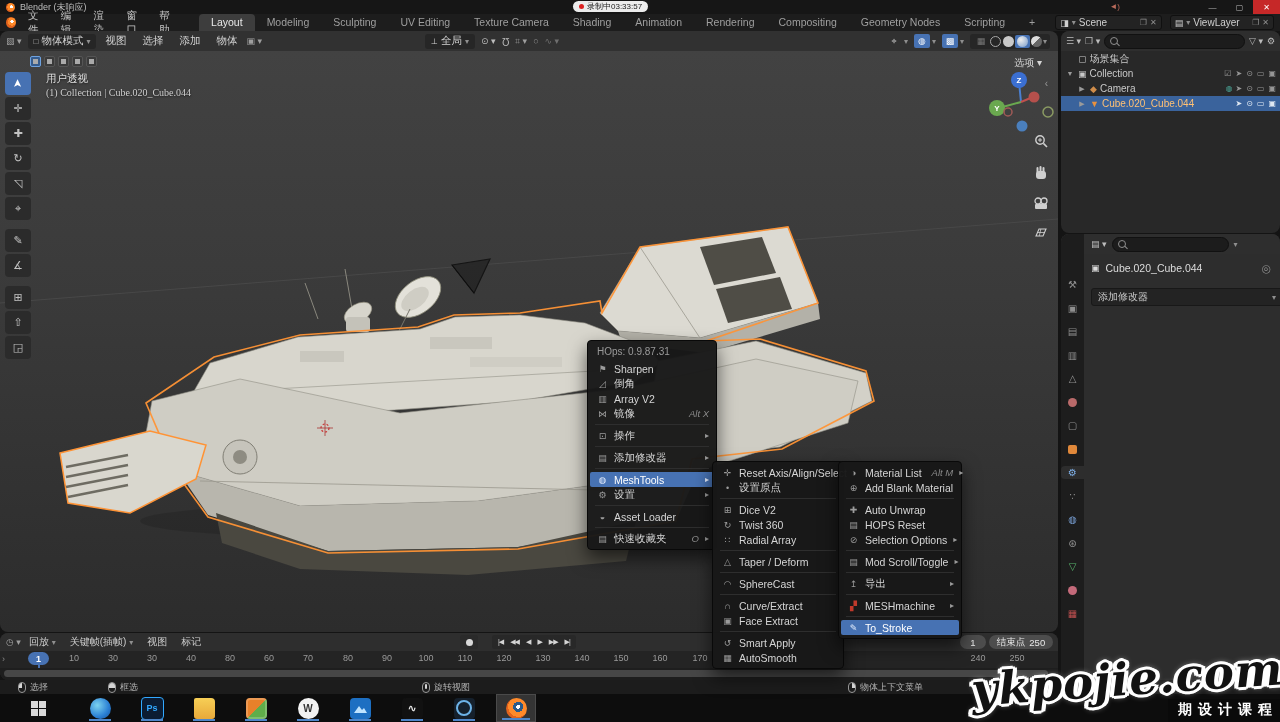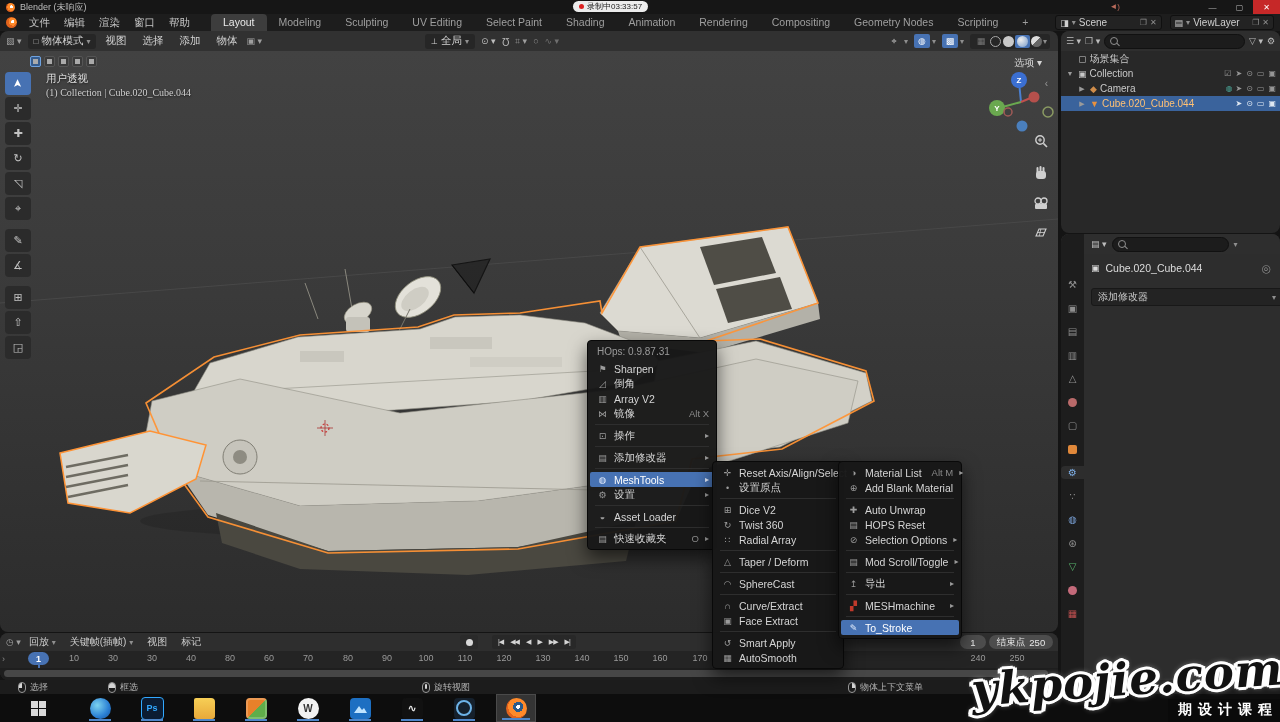--- a/index.html
+++ b/index.html
@@ -53,21 +53,21 @@
   .tgap{height:5px;}
   
   #gizmo{position:absolute;left:986px;top:15px;}
   .navbtn{position:absolute;left:1030px;width:22px;height:22px;border-radius:50%;display:flex;align-items:center;justify-content:center;color:#cfcfcf;}
   
   .pmenu{position:absolute;background:rgba(24,24,24,0.97);border:1px solid #090909;border-radius:4px;box-shadow:0 8px 18px rgba(0,0,0,.6);padding:3px 0;font-size:10.5px;z-index:30;}
   .pmt{color:#9a9a9a;padding:2px 9px 4px;font-size:10px;}
   .pmi{display:flex;align-items:center;height:15px;padding:0 7px;color:#d5d5d5;white-space:nowrap;}
   .pmi .ic{width:15px;color:#9b9b9b;font-size:9px;text-align:center;margin-right:4px;flex:none;}
   .pmi .lb{flex:1;}
-  .pmi .sc{color:#8a8a8a;margin-left:10px;font-size:9.5px;}
+  .pmi .sc{color:#8a8a8a;margin-left:10px;font-size:9.5px;font-style:italic;}
   .pmi .ar{color:#9a9a9a;margin-left:6px;font-size:8px;}
   .pmi.hl{background:#4772b3;color:#fff;border-radius:2px;margin:0 2px;padding:0 5px;}
   .pmi.hl .ic,.pmi.hl .ar{color:#e8f0ff;}
   .psep{height:1px;background:#2e2e2e;margin:3px 7px;}
   
   #outliner{left:1061px;top:31px;width:219px;height:202px;background:#282828;}
   .ohead{height:20px;background:#2e2e2e;display:flex;align-items:center;gap:4px;padding:0 5px;font-size:9px;color:#bdbdbd;}
   .srch{flex:1;height:13px;background:#1c1c1c;border:1px solid #111;border-radius:8px;display:flex;align-items:center;padding:0 5px;gap:4px;}
   .mag{width:6px;height:6px;border:1.3px solid #8f8f8f;border-radius:50%;position:relative;flex:none;}
   .mag:after{content:"";position:absolute;width:4px;height:1.3px;background:#8f8f8f;left:5px;top:6px;transform:rotate(45deg);}
@@ -147,21 +147,21 @@
     <span class="mmenu">文件</span>
     <span class="mmenu">编辑</span>
     <span class="mmenu">渲染</span>
     <span class="mmenu">窗口</span>
     <span class="mmenu">帮助</span>
     <div class="tabs">
       <span class="tab active">Layout</span>
       <span class="tab">Modeling</span>
       <span class="tab">Sculpting</span>
       <span class="tab">UV Editing</span>
-      <span class="tab">Select Paint</span>
+      <span class="tab">Texture Camera</span>
       <span class="tab">Shading</span>
       <span class="tab">Animation</span>
       <span class="tab">Rendering</span>
       <span class="tab">Compositing</span>
       <span class="tab">Geometry Nodes</span>
       <span class="tab">Scripting</span>
       <span class="tab">+</span>
     </div>
     <div style="flex:1"></div>
     <div class="sceneblk">

